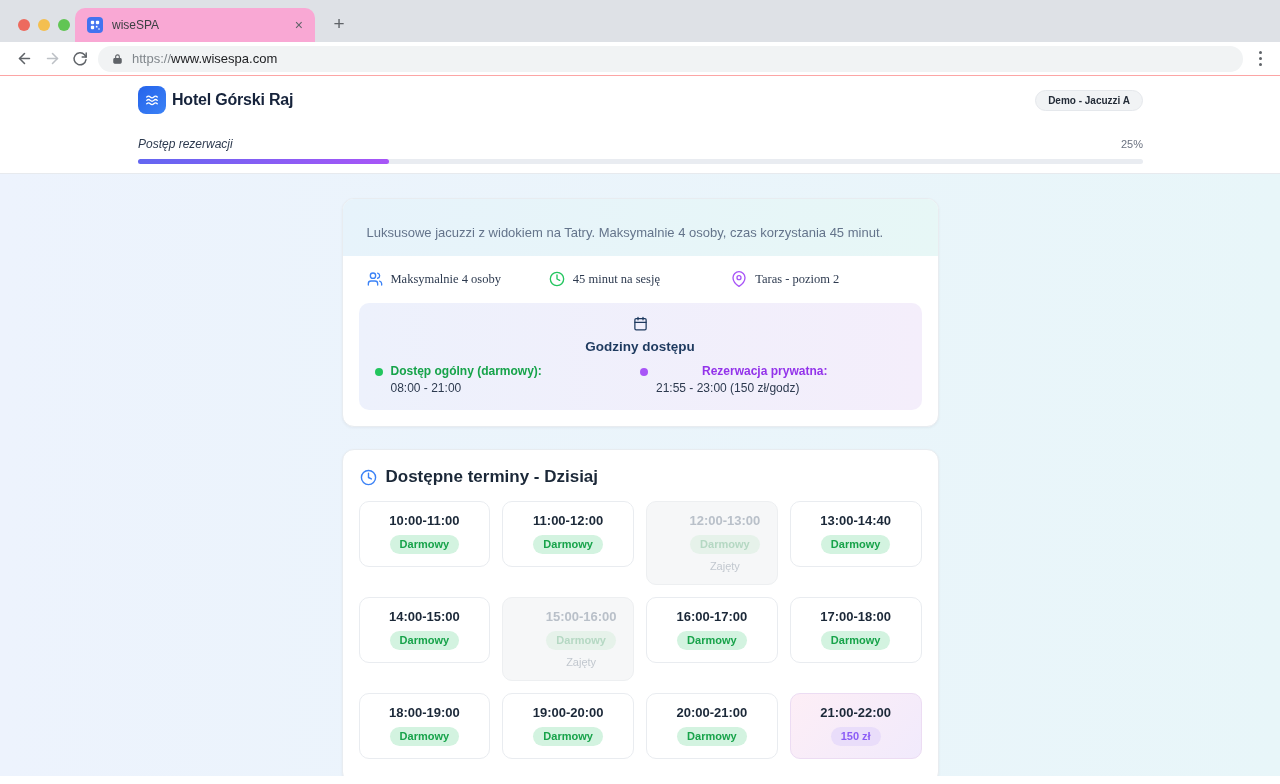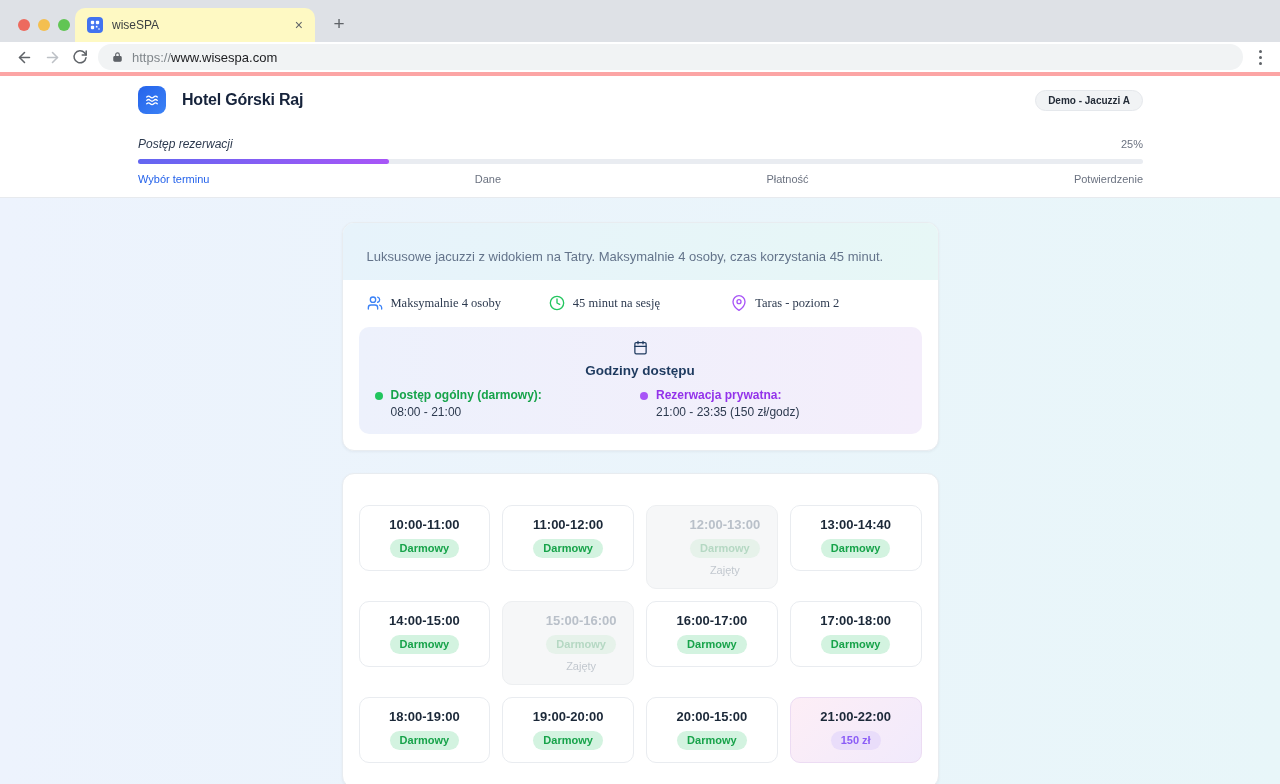--- a/index.html
+++ b/index.html
@@ -4,43 +4,43 @@
 <style>
   * { margin:0; padding:0; box-sizing:border-box; }
   html,body { width:1280px; height:784px; overflow:hidden; }
   body { font-family:"Liberation Sans", sans-serif; background:#fff; }
 
   
   .tabstrip { height:42px; background:#dee1e6; position:relative; display:flex; align-items:flex-end; }
   .traffic { position:absolute; left:18px; top:19px; display:flex; gap:8px; }
   .light { width:12px; height:12px; border-radius:50%; }
   .light.red{background:#ed6a5e;} .light.yellow{background:#f4bf4f;} .light.green{background:#61c554;}
-  .tab { margin-left:75px; width:240px; height:34px; background:#fef9c3; border-radius:10px 10px 0 0;
+  .tab { margin-left:75px; width:240px; height:34px; background:#f9a8d4; border-radius:10px 10px 0 0;
          display:flex; align-items:center; padding:0 12px; gap:9px; }
   .favicon { width:16px; height:16px; border-radius:4px; background:#4273f0; display:flex;
              align-items:center; justify-content:center; flex-shrink:0; }
   .tab-title { font-size:12px; color:#3c4043; flex:1; }
   .tab-close { color:#5f6368; font-size:14px; line-height:1; cursor:default; }
   .newtab { width:28px; height:28px; margin:0 0 4px 10px; display:flex; align-items:center;
             justify-content:center; font-size:19px; color:#5f6368; }
 
   .toolbar { height:34px; background:#fff; display:flex; align-items:center; padding:0 10px;
-             border-bottom:4px solid #fca5a5; }
+             border-bottom:1px solid #fca5a5; }
   .nav-btn { width:28px; height:28px; display:flex; align-items:center; justify-content:center; }
   .urlbar { flex:1; height:26px; background:#f1f3f4; border-radius:13px; display:flex;
             align-items:center; padding:0 14px; gap:9px; margin:0 8px 0 4px; }
   .url-scheme { color:#80868b; font-size:13px; }
   .url-host { color:#202124; font-size:13px; }
   .menu-dots { display:flex; flex-direction:column; gap:3px; padding:0 8px; }
   .menu-dots i { width:3px; height:3px; border-radius:50%; background:#5f6368; display:block; }
 
   
   .site-header { height:48px; background:#fff; display:flex; align-items:center;
                  justify-content:space-between; padding:0 137px 0 138px; }
-  .brand { display:flex; align-items:center; gap:16px; }
+  .brand { display:flex; align-items:center; gap:6px; }
   .brand-logo { width:28px; height:28px; border-radius:8px;
                 background:linear-gradient(135deg,#2563eb,#3b82f6);
                 display:flex; align-items:center; justify-content:center; }
   .brand-name { font-size:16px; font-weight:bold; color:#16233b; letter-spacing:-0.2px; }
   .demo-badge { background:#f1f3f5; border:1px solid #e5e8ec; border-radius:999px;
                 padding:4px 12px; font-size:10px; font-weight:bold; color:#242c38; }
 
   
   .progress-section { background:#fff; padding:13px 137px 0 138px; border-bottom:1px solid #e7eaee; }
   .progress-top { display:flex; justify-content:space-between; align-items:baseline; }
@@ -73,21 +73,21 @@
 
   .access-box { margin:4px 16px 16px; border-radius:10px; padding:13px 16px 15px;
                 background:linear-gradient(90deg,#edf1fc,#f4eefb); }
   .access-title-row { display:flex; align-items:center; gap:8px; margin-bottom:10px;flex-direction:column; }
   .access-title { font-size:13.5px; font-weight:bold; color:#1e3a5f; }
   .access-cols { display:flex; }
   .access-col { flex:1; display:flex; gap:8px; }
   .dot { width:8px; height:8px; border-radius:50%; margin-top:4px; flex-shrink:0; }
   .dot.green { background:#22c55e; } .dot.purple { background:#a855f7; }
   .access-label { font-size:12px; font-weight:bold; }
-  .access-label.green { color:#16a34a; } .access-label.purple { color:#9333ea; }
+  .access-label.green { color:#16a34a; } .access-label.purple { color:#9333ea;margin-left:46px; }
   .access-hours { font-size:12px; color:#2d3a4f; margin-top:3px; }
 
   
   .slots-card { padding:17px 16px 24px; }
   .slots-head { padding:0 1px 14px; }
   .slots-title-row { display:flex; align-items:center; gap:9px; }
   .slots-title { font-size:17px; font-weight:bold; color:#1b2838; }
   .slots-sub { font-size:12px; color:#93a0af; margin-top:6px; }
   .slots-grid { display:grid; grid-template-columns:repeat(4,1fr); gap:12px; align-items:start; }
   .slot { border:1px solid #e9ecf0; border-radius:10px; padding:11px 6px 12px; text-align:center;
@@ -185,26 +185,20 @@
 </div>
 
 <div class="progress-section">
   <div class="progress-top">
     <span class="progress-label">Postęp rezerwacji</span>
     <span class="progress-pct">25%</span>
   </div>
   <div class="progress-track">
     <div class="progress-fill" style="width: 25%;"></div>
   </div>
-  <div class="steps">
-    <span class="step active">Wybór terminu</span>
-    <span class="step">Dane</span>
-    <span class="step">Płatność</span>
-    <span class="step">Potwierdzenie</span>
-  </div>
 </div>
 
 <div class="page">
   <div class="content">
 
     <div class="card">
       <div class="venue-head">
         <div class="venue-desc">Luksusowe jacuzzi z widokiem na Tatry. Maksymalnie 4 osoby, czas korzystania 45 minut.</div>
       </div>
 
@@ -255,29 +249,38 @@
             <span class="dot green"></span>
             <div>
               <div class="access-label green">Dostęp ogólny (darmowy):</div>
               <div class="access-hours">08:00 - 21:00</div>
             </div>
           </div>
           <div class="access-col">
             <span class="dot purple"></span>
             <div>
               <div class="access-label purple">Rezerwacja prywatna:</div>
-              <div class="access-hours">21:00 - 23:35 (150 zł/godz)</div>
+              <div class="access-hours">21:55 - 23:00 (150 zł/godz)</div>
             </div>
           </div>
         </div>
       </div>
     </div>
 
     <div class="card slots-card">
       <div class="slots-head">
+        <div class="slots-title-row">
+          <span>
+            <svg width="17" height="17" viewBox="0 0 24 24" fill="none" stroke="#3b82f6" stroke-width="2" stroke-linecap="round" stroke-linejoin="round">
+                <circle cx="12" cy="12" r="10"></circle>
+                <path d="M12 6v6l4 2"></path>
+              </svg>
+          </span>
+          <span class="slots-title">Dostępne terminy - Dzisiaj</span>
+        </div>
       </div>
 
       <div class="slots-grid">
         <div class="slot free">
           <div class="slot-time">10:00-11:00</div>
           <span class="slot-badge">Darmowy</span>
         </div>
         <div class="slot free">
           <div class="slot-time">11:00-12:00</div>
           <span class="slot-badge">Darmowy</span>
@@ -310,21 +313,21 @@
         </div>
         <div class="slot free">
           <div class="slot-time">18:00-19:00</div>
           <span class="slot-badge">Darmowy</span>
         </div>
         <div class="slot free">
           <div class="slot-time">19:00-20:00</div>
           <span class="slot-badge">Darmowy</span>
         </div>
         <div class="slot free">
-          <div class="slot-time">20:00-15:00</div>
+          <div class="slot-time">20:00-21:00</div>
           <span class="slot-badge">Darmowy</span>
         </div>
         <div class="slot premium">
           <div class="slot-time">21:00-22:00</div>
           <span class="slot-badge">150 zł</span>
         </div>
 
       </div>
     </div>
 

